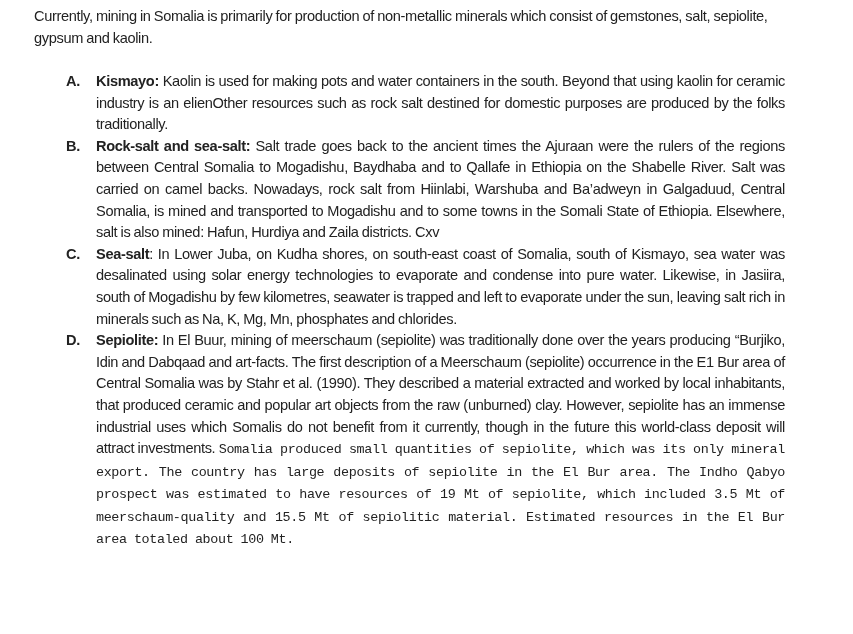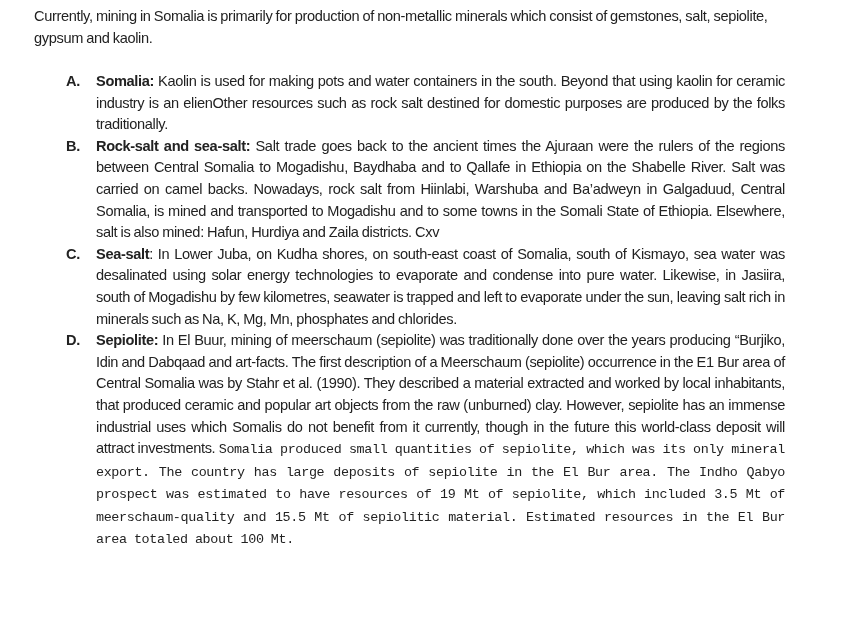--- a/index.html
+++ b/index.html
@@ -65,21 +65,21 @@
   </style>
 </head>
 <body>
 
 <div class="page">
   <p class="intro">Currently, mining in Somalia is primarily for production of non-metallic minerals which consist of gemstones, salt, sepiolite, gypsum and kaolin.</p>
 
   <ol class="list">
     <li class="item item-a">
       <span class="marker">A.</span>
-      <span class="term">Somalia:</span><span> Kaolin is used for making pots and water containers in the south. Beyond that using kaolin for ceramic industry is an elienOther resources such as rock salt destined for domestic purposes are produced by the folks traditionally.</span>
+      <span class="term">Kismayo:</span><span> Kaolin is used for making pots and water containers in the south. Beyond that using kaolin for ceramic industry is an elienOther resources such as rock salt destined for domestic purposes are produced by the folks traditionally.</span>
     </li>
     <li class="item item-b">
       <span class="marker">B.</span>
       <span class="term">Rock-salt and sea-salt:</span><span> Salt trade goes back to the ancient times the Ajuraan were the rulers of the regions between Central Somalia to Mogadishu, Baydhaba and to Qallafe in Ethiopia on the Shabelle River. Salt was carried on camel backs. Nowadays, rock salt from Hiinlabi, Warshuba and Ba’adweyn in Galgaduud, Central Somalia, is mined and transported to Mogadishu and to some towns in the Somali State of Ethiopia. Elsewhere, salt is also mined: Hafun, Hurdiya and Zaila districts. Cxv</span>
     </li>
     <li class="item item-c">
       <span class="marker">C.</span>
       <span class="term">Sea-salt</span><span>: In Lower Juba, on Kudha shores, on south-east coast of Somalia, south of Kismayo, sea water was desalinated using solar energy technologies to evaporate and condense into pure water. Likewise, in Jasiira, south of Mogadishu by few kilometres, seawater is trapped and left to evaporate under the sun, leaving salt rich in minerals such as Na, K, Mg, Mn, phosphates and chlorides.</span>
     </li>
     <li class="item item-d">

